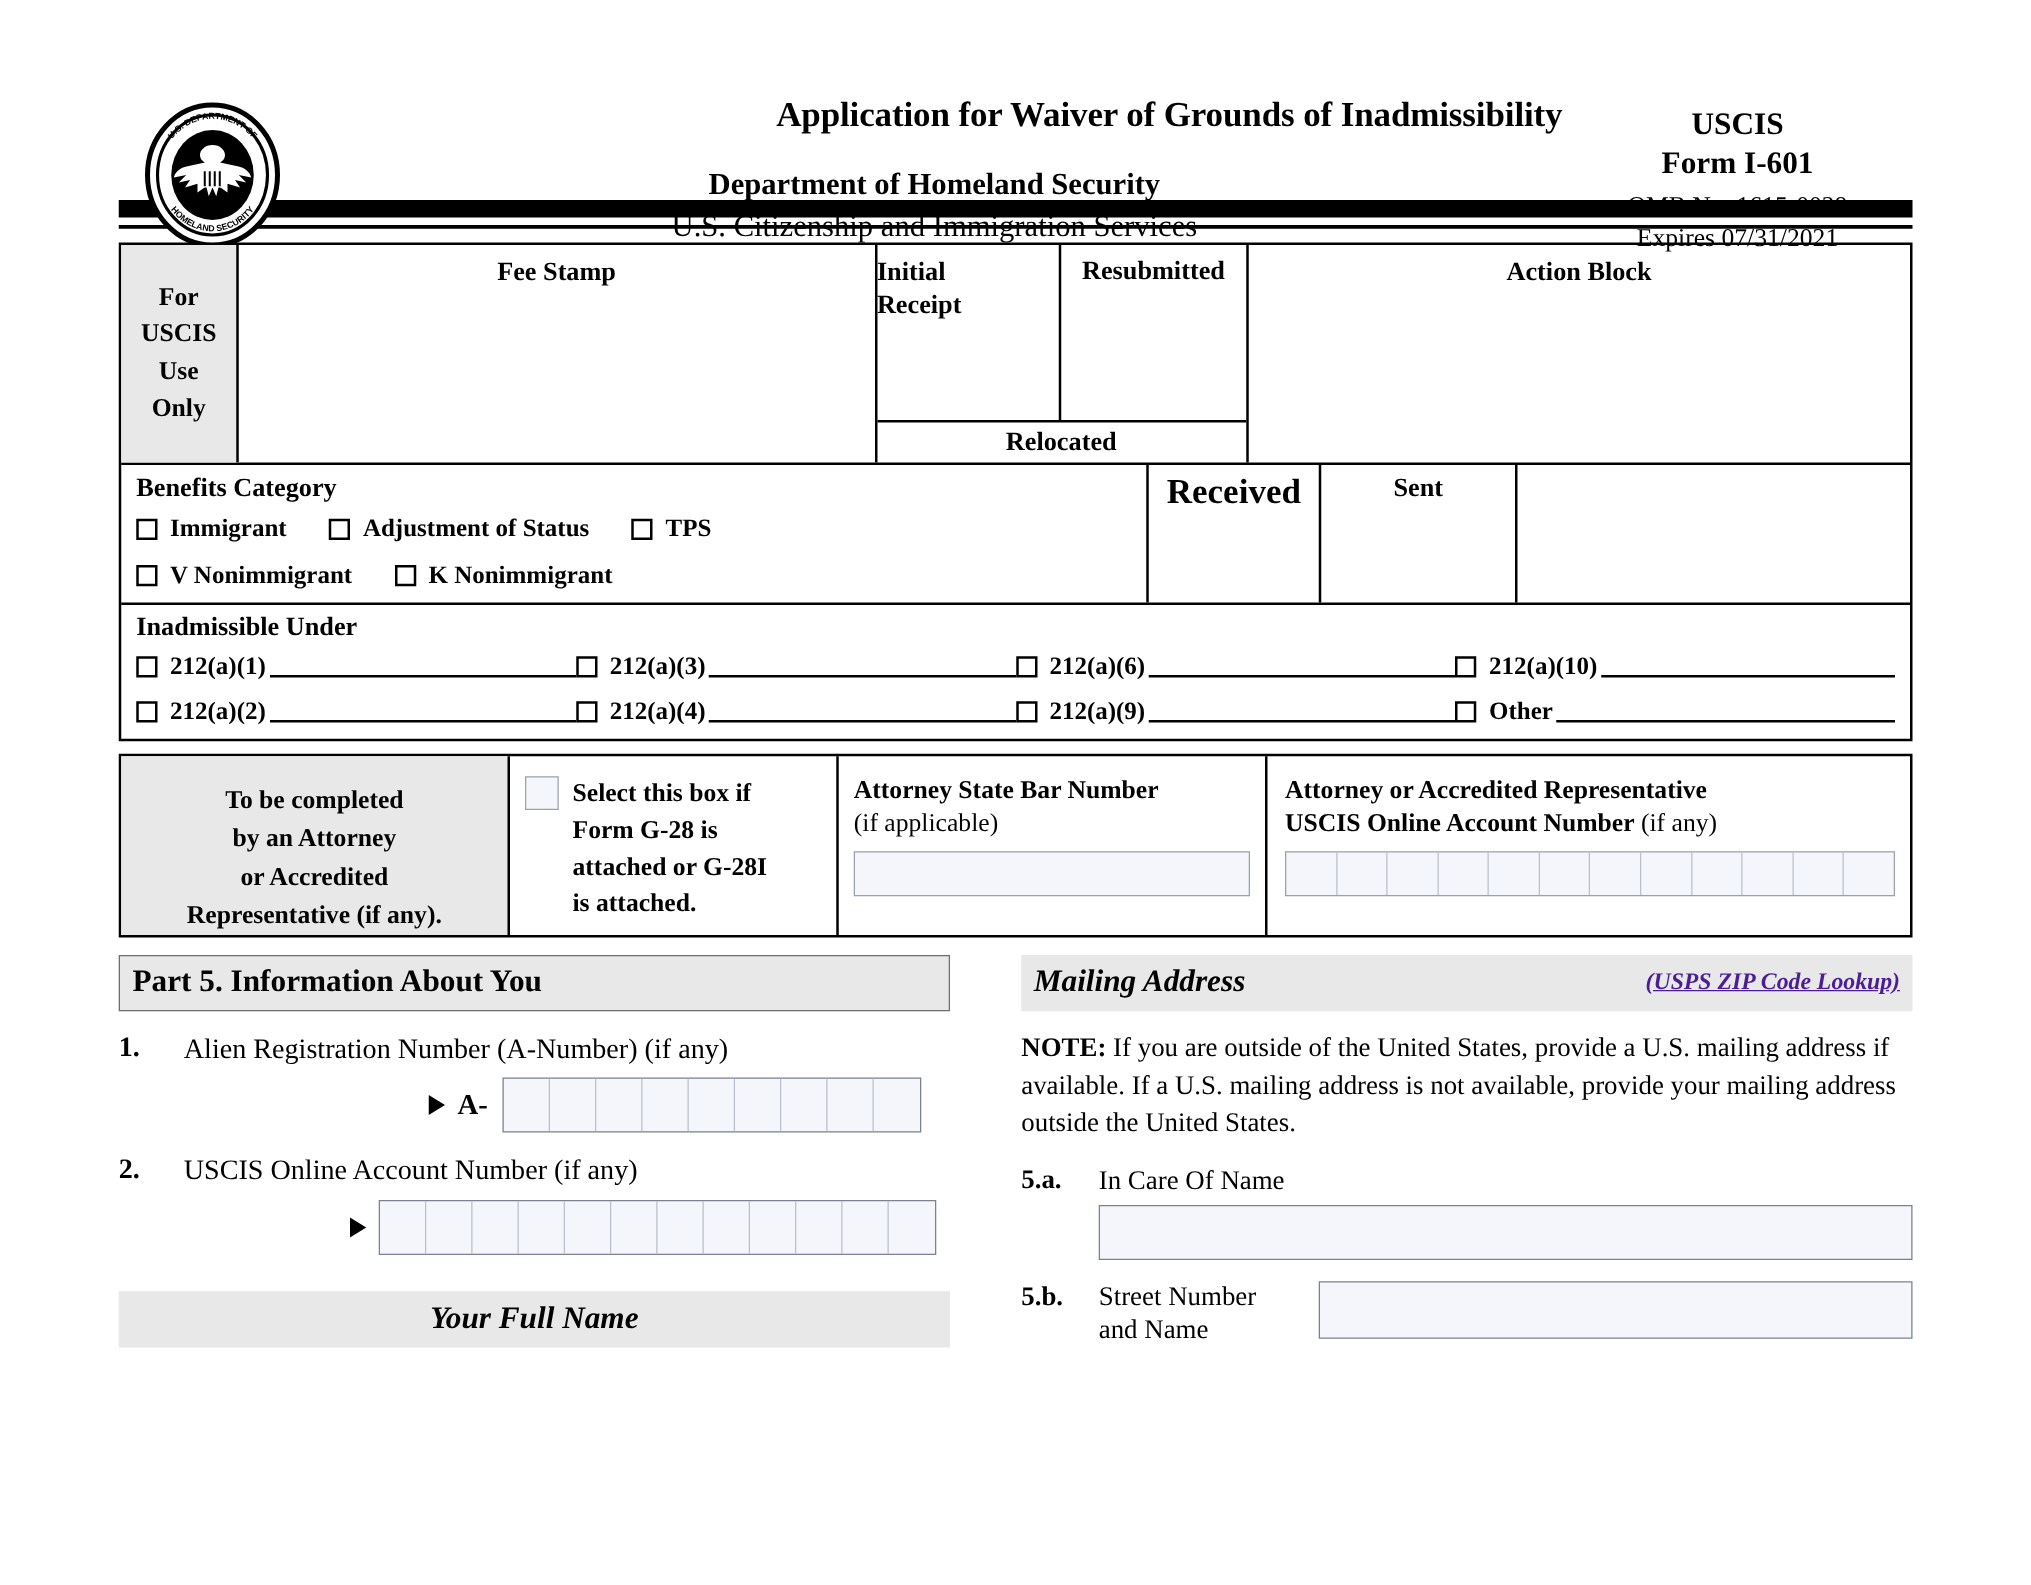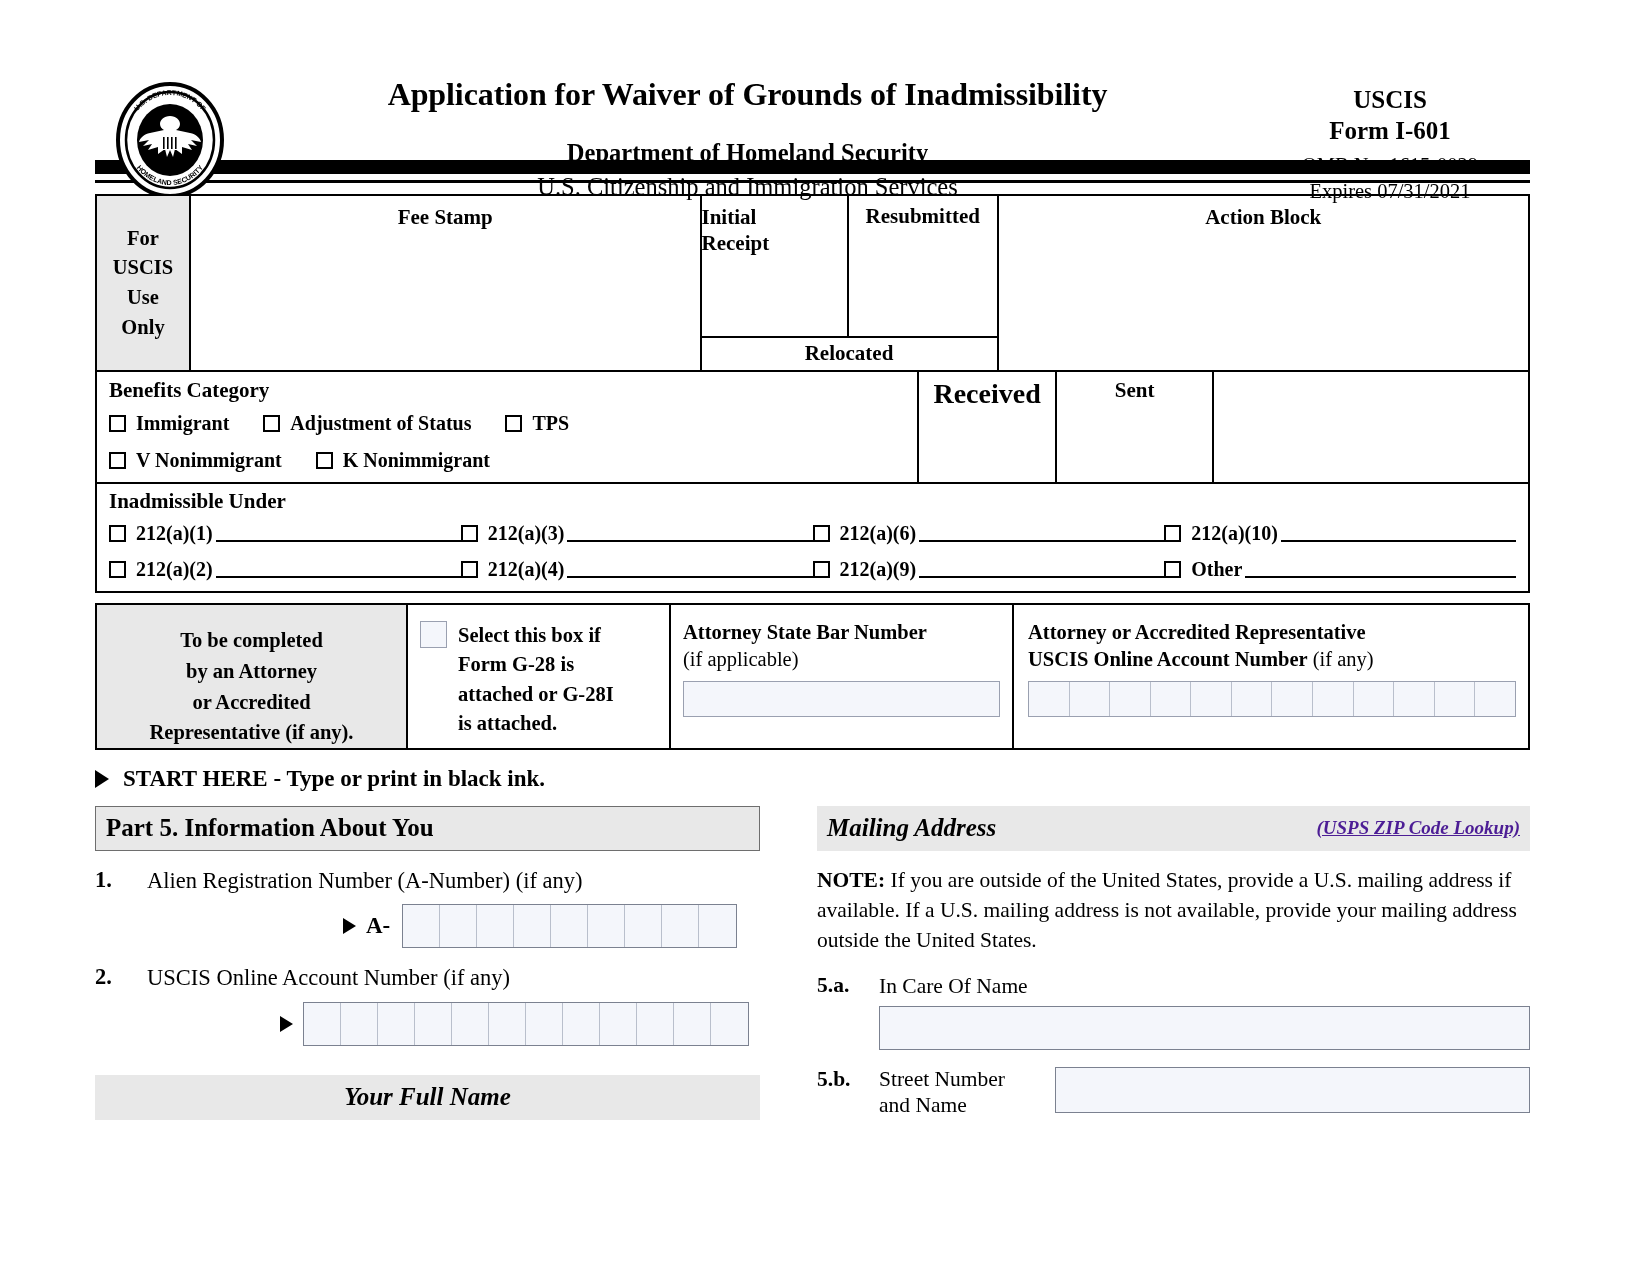--- a/index.html
+++ b/index.html
@@ -41,24 +41,25 @@
   .seal {
     width: 120px;
     height: 120px;
   }
   .header-center {
     flex: 1 1 auto;
     text-align: center;
     padding-top: 18px;
   }
   .title-main {
-    font-size: 32px;
+    font-size: 28px;
     font-weight: bold;
     letter-spacing: -0.1px;
     line-height: 1.18;
+    text-align: right;
   }
   .title-sub1 {
     font-size: 24.5px;
     font-weight: bold;
     margin-top: 24px;
     line-height: 1.2;
   }
   .title-sub2 {
     font-size: 24.5px;
     font-weight: normal;
@@ -737,24 +738,20 @@
           <span class="cell"></span>
           <span class="cell"></span>
           <span class="cell"></span>
           <span class="cell"></span>
           <span class="cell"></span>
           <span class="cell"></span>
         </div>
     </div>
   </div>
 
-  <div class="start-here">
-    <span class="tri"></span>
-    <span>START HERE - Type or print in black ink.</span>
-  </div>
 
   <div class="body-cols">
 
     <div class="col-left">
 
       <div class="part-header">Part 5.  Information About You</div>
 
       <div class="q-row">
         <span class="q-num">1.</span>
         <span class="q-text">Alien Registration Number (A-Number) (if any)</span>

